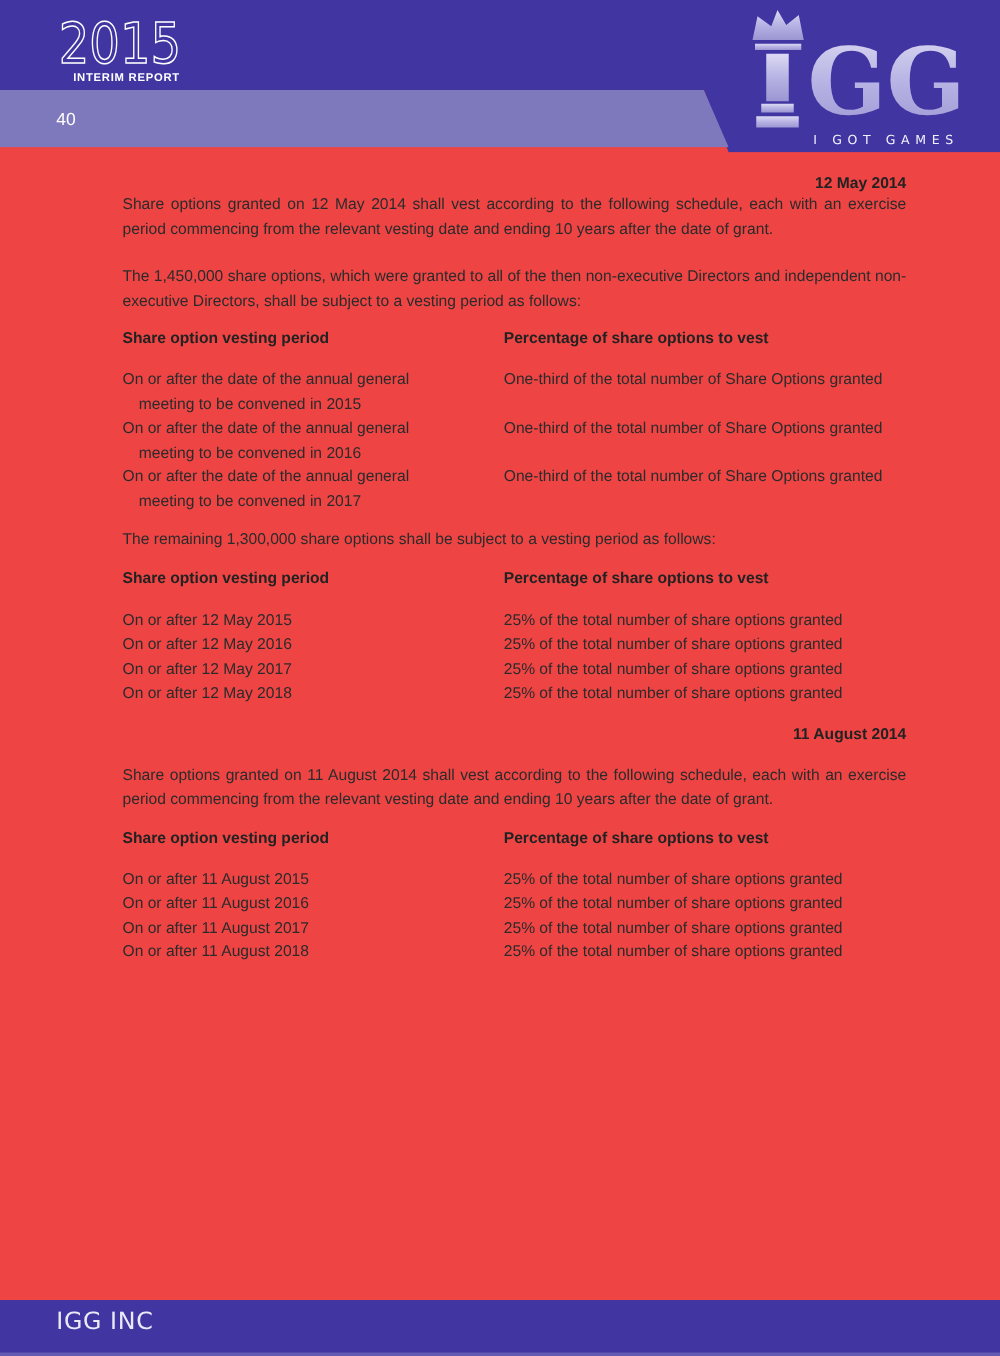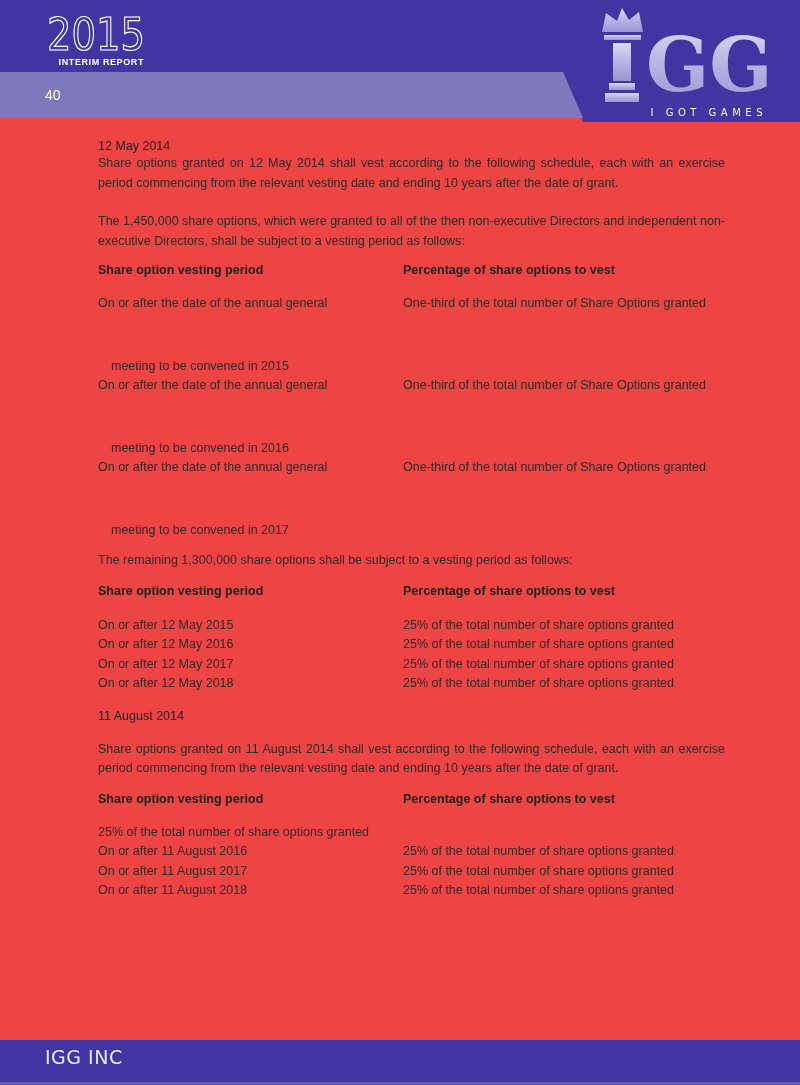--- a/index.html
+++ b/index.html
@@ -29,40 +29,40 @@
   .interim-report{position:absolute;top:57px;left:44px;width:100px;text-align:right;
                   color:#fff;font-size:9px;font-weight:bold;letter-spacing:0.6px;}
 
   .igg-logo{position:absolute;top:6px;right:30px;width:180px;height:116px;}
   .igg-logo svg{display:block;}
   .igg-tagline{position:absolute;top:101px;right:3px;color:#f2f1fb;font-size:10px;
                letter-spacing:4.5px;white-space:nowrap;font-family:"DejaVu Sans",sans-serif;}
 
   
   .content{margin:0 75px 0 98px;color:var(--text_color);font-size:12.5px;}
-  .h-date{font-weight:normal;font-size:12.5px;line-height:15px;color:#222;}
+  .h-date{font-weight:bold;font-size:12.5px;line-height:15px;color:#222;text-align:right;}
   .h1-first{margin-top:14px;}
   .h2-second{margin-top:15px;}
   .para{line-height:19.5px;text-align:justify;}
   .mt-para1{}
   .mt-para2{margin-top:19px;}
   .mt-para3{margin-top:11px;}
   .mt-para4{margin-top:16px;}
   .tbl-hdr{display:flex;font-weight:bold;line-height:15px;color:#222;justify-content:center;}
   .mt-hdrA{margin-top:12px;}
   .mt-hdrB{margin-top:13px;}
   .mt-hdrC{margin-top:13px;}
   .tbl-rows{line-height:19.5px;}
   .mt-rowsA{margin-top:16px;}
   .mt-rowsB{margin-top:17px;}
   .mt-rowsC{margin-top:16px;}
   .trow{display:flex;}
   .c1{width:305px;flex-shrink:0;}
   .c2{flex:1;}
-  .l2{padding-left:13px;margin-top:43px;}
+  .l2{padding-left:13px;}
 
   
   .footer{position:absolute;bottom:0;left:0;width:800px;height:45px;background:var(--dark_purple);}
   .footer::after{content:"";position:absolute;bottom:0;left:0;width:100%;height:3px;background:rgba(255,255,255,0.18);}
   .footer-company{position:absolute;top:6px;left:45px;color:var(--footer_text);font-size:19px;
                   letter-spacing:0.5px;font-family:"DejaVu Sans",sans-serif;}
 </style>
 </head>
 <body>
 
@@ -174,20 +174,21 @@
 
     <p class="para mt-para4">Share options granted on 11 August 2014 shall vest according to the following schedule, each with an exercise period commencing from the relevant vesting date and ending 10 years after the date of grant.</p>
 
     <div class="tbl-hdr mt-hdrC">
       <div class="c1">Share option vesting period</div>
       <div class="c2">Percentage of share options to vest</div>
     </div>
 
     <div class="tbl-rows mt-rowsC">
       <div class="trow">
+        <div class="c1">On or after 11 August 2015</div>
         <div class="c2">25% of the total number of share options granted</div>
       </div>
       <div class="trow">
         <div class="c1">On or after 11 August 2016</div>
         <div class="c2">25% of the total number of share options granted</div>
       </div>
       <div class="trow">
         <div class="c1">On or after 11 August 2017</div>
         <div class="c2">25% of the total number of share options granted</div>
       </div>

